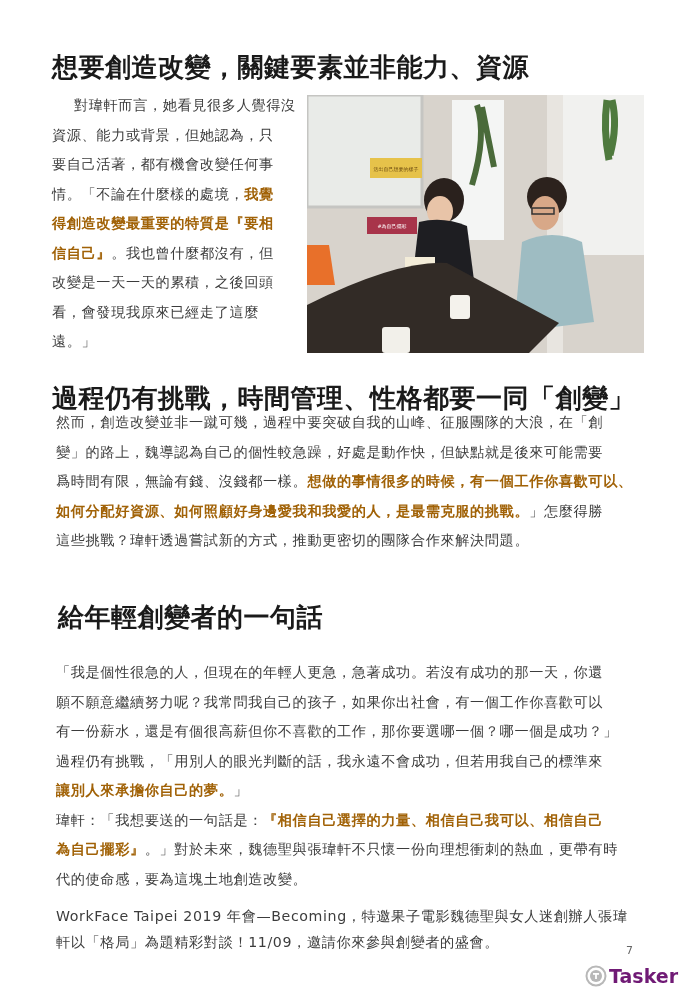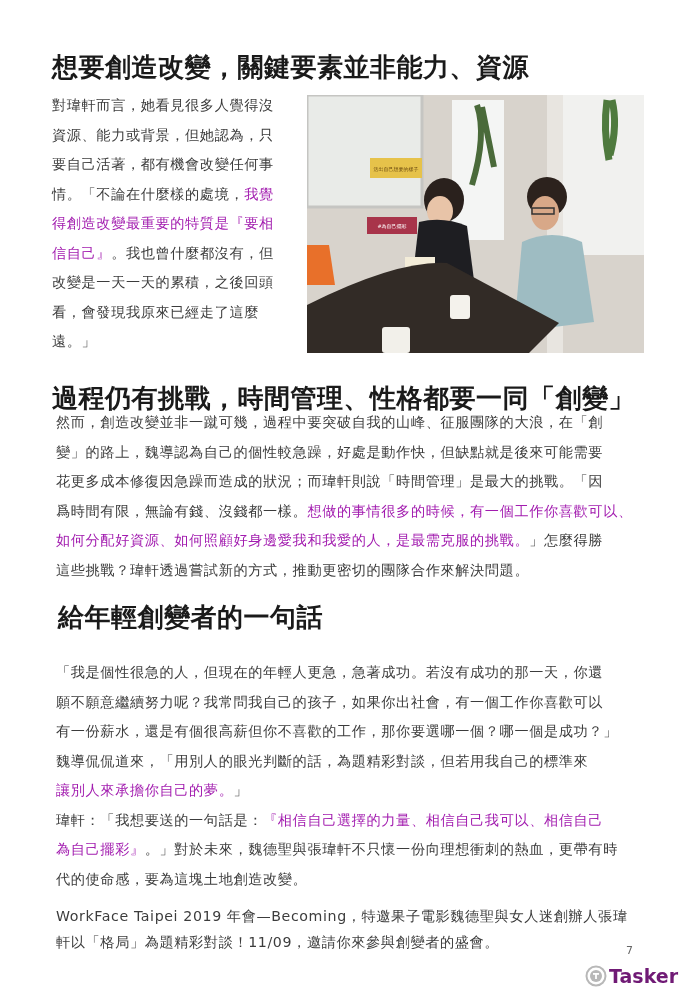--- a/index.html
+++ b/index.html
@@ -1,30 +1,30 @@
 <!DOCTYPE html>
 <html><head>
   <meta charset="utf-8">
   <style>
     html, body { margin: 0; padding: 0; background: #ffffff; }
     body { width: 692px; height: 1000px; position: relative; overflow: hidden;
       font-family: "DejaVu Sans", "Liberation Sans", sans-serif; color: #3a3a3a; }
     .h { position: absolute; left: 52px; font-weight: bold; color: #1a1a1a; font-size: 26px; letter-spacing: 0.5px; margin: 0; }
     .p { position: absolute; font-size: 14.2px; line-height: 29.5px; color: #3c3c3c; margin: 0; letter-spacing: 0.6px; }
-    .p b { color: #a21caf; font-weight: normal; }
+    .p b { color: #a16207; font-weight: bold; }
     .photo { position: absolute; left: 307px; top: 95px; width: 337px; height: 258px; overflow: hidden; background: #dcd8d2; }
     .page-num { position: absolute; left: 626px; top: 944px; font-size: 11px; color: #666; }
     .logo { position: absolute; left: 585px; top: 965px; display: flex; align-items: center; gap: 2px; color: #701a75; font-weight: bold; font-size: 19px; font-family: "DejaVu Sans", sans-serif; }
   </style>
 </head>
 <body>
 
 <h2 class="h" style="top:50px;">想要創造改變，關鍵要素並非能力、資源</h2>
 <div class="p" id="s1" style="left:52px;top:91px;width:248px;">
-    <div style="white-space: nowrap;"><span>對瑋軒而言，她看見很多人覺得沒</span></div>
+    <div style="white-space: nowrap; margin-left: 22px;"><span>對瑋軒而言，她看見很多人覺得沒</span></div>
     <div style="white-space: nowrap;"><span>資源、能力或背景，但她認為，只</span></div>
     <div style="white-space: nowrap;"><span>要自己活著，都有機會改變任何事</span></div>
     <div style="white-space: nowrap;"><span>情。「不論在什麼樣的處境，</span><b>我覺</b></div>
     <div style="white-space: nowrap;"><b>得創造改變最重要的特質是『要相</b></div>
     <div style="white-space: nowrap;"><b>信自己』</b><span>。我也曾什麼都沒有，但</span></div>
     <div style="white-space: nowrap;"><span>改變是一天一天的累積，之後回頭</span></div>
     <div style="white-space: nowrap;"><span>看，會發現我原來已經走了這麼</span></div>
     <div style="white-space: nowrap;"><span>遠。」</span></div>
   </div>
 
@@ -53,32 +53,31 @@
     <path d="M0 210 q90 -45 140 -42 l112 60 l-30 30 l-222 0 z" fill="#322b26"></path>
     <rect x="143" y="200" width="20" height="24" rx="3" fill="#f4f2ec"></rect>
     <rect x="75" y="232" width="28" height="26" rx="3" fill="#f2f0ea"></rect>
   </svg>
 </div>
 
 <h2 class="h" style="top:381px;">過程仍有挑戰，時間管理、性格都要一同「創變」</h2>
 <div class="p" id="s2" style="left:56px;top:408px;width:600px;">
     <div style="white-space: nowrap;"><span>然而，創造改變並非一蹴可幾，過程中要突破自我的山峰、征服團隊的大浪，在「創</span></div>
     <div style="white-space: nowrap;"><span>變」的路上，魏導認為自己的個性較急躁，好處是動作快，但缺點就是後來可能需要</span></div>
-    <div style="white-space: nowrap;"><span>花更多成本修復因急躁而造成的狀況；而瑋軒則說「時間管理」是最大的挑戰。「因</span></div>
     <div style="white-space: nowrap;"><span>爲時間有限，無論有錢、沒錢都一樣。</span><b>想做的事情很多的時候，有一個工作你喜歡可以、</b></div>
     <div style="white-space: nowrap;"><b>如何分配好資源、如何照顧好身邊愛我和我愛的人，是最需克服的挑戰。</b><span>」怎麼得勝</span></div>
     <div style="white-space: nowrap;"><span>這些挑戰？瑋軒透過嘗試新的方式，推動更密切的團隊合作來解決問題。</span></div>
   </div>
 
 <h2 class="h" style="top:600px;left:58px;">給年輕創變者的一句話</h2>
 <div class="p" id="s3" style="left:56px;top:658px;width:600px;">
     <div style="white-space: nowrap;"><span>「我是個性很急的人，但現在的年輕人更急，急著成功。若沒有成功的那一天，你還</span></div>
     <div style="white-space: nowrap;"><span>願不願意繼續努力呢？我常問我自己的孩子，如果你出社會，有一個工作你喜歡可以</span></div>
     <div style="white-space: nowrap;"><span>有一份薪水，還是有個很高薪但你不喜歡的工作，那你要選哪一個？哪一個是成功？」</span></div>
-    <div style="white-space: nowrap;"><span>魏導侃侃道來，「用別人的眼光判斷的話，為題精彩對談，但若用我自己的標準來</span></div>
+    <div style="white-space: nowrap;"><span>過程仍有挑戰，「用別人的眼光判斷的話，我永遠不會成功，但若用我自己的標準來</span></div>
     <div style="white-space: nowrap;"><b>讓別人來承擔你自己的夢。</b><span>」</span></div>
     <div style="white-space: nowrap;"><span>瑋軒：「我想要送的一句話是：</span><b>『相信自己選擇的力量、相信自己我可以、相信自己</b></div>
     <div style="white-space: nowrap;"><b>為自己擺彩』</b><span>。」對於未來，魏德聖與張瑋軒不只懷一份向理想衝刺的熱血，更帶有時</span></div>
     <div style="white-space: nowrap;"><span>代的使命感，要為這塊土地創造改變。</span></div>
   </div>
 
 <div class="p" id="s4" style="left:56px;top:903px;width:600px;line-height:26px;">
     <div style="white-space: nowrap;"><span>WorkFace Taipei 2019 年會—Becoming，特邀果子電影魏德聖與女人迷創辦人張瑋</span></div>
     <div style="white-space: nowrap;"><span>軒以「格局」為題精彩對談！11/09，邀請你來參與創變者的盛會。</span></div>
   </div>

